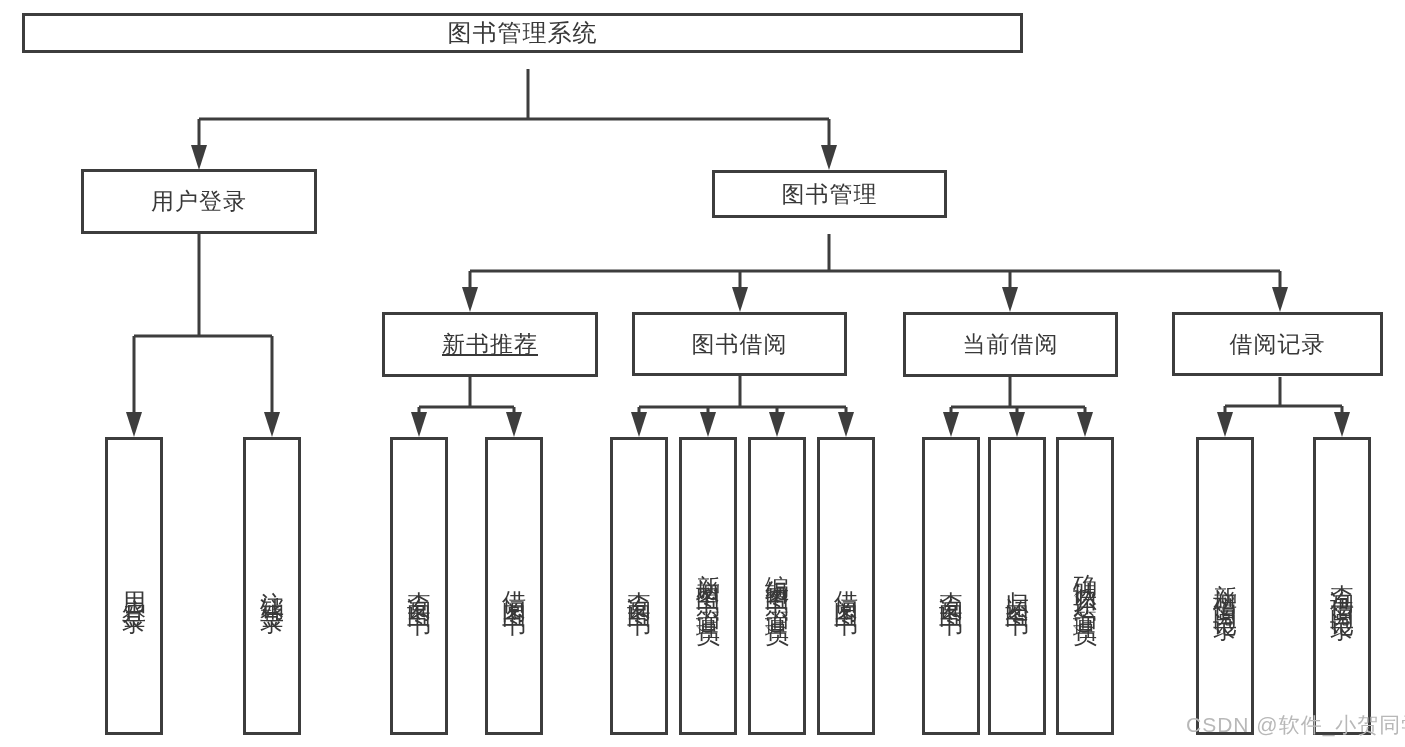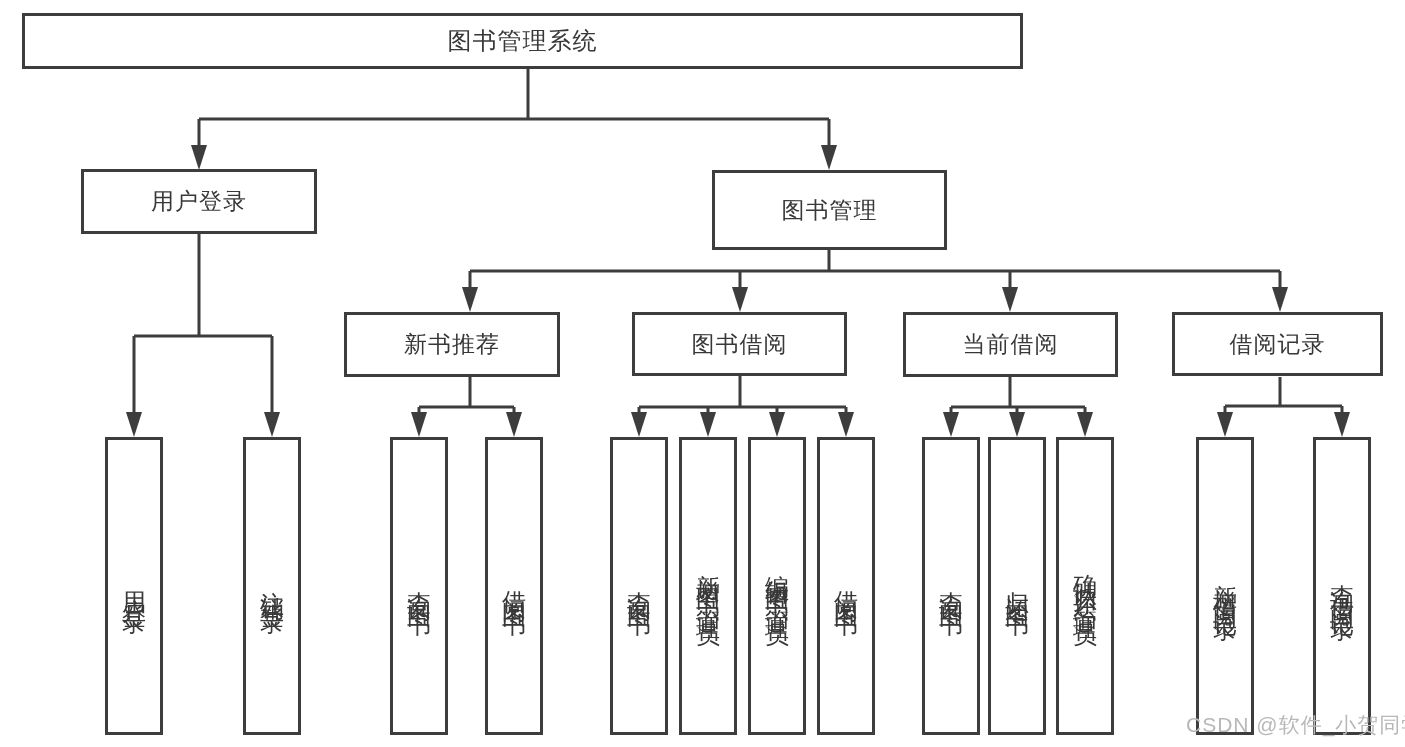--- a/index.html
+++ b/index.html
@@ -83,32 +83,32 @@
       <polygon class="arrow" points="1009,412 1025,412 1017,437"></polygon>
       <polygon class="arrow" points="1077,412 1093,412 1085,437"></polygon>
     </g>
     <g>
       <path class="conn" d="M1280 377 V406 M1225 406 H1342 M1225 406 V420 M1342 406 V420"></path>
       <polygon class="arrow" points="1217,412 1233,412 1225,437"></polygon>
       <polygon class="arrow" points="1334,412 1350,412 1342,437"></polygon>
     </g>
   </svg>
 
-  <div class="box h-box root-box" style="left:22px; top:13px; width:1001px; height:56px;">
+  <div class="box h-box root-box" style="left:22px; top:13px; width:1001px; height:40px;">
     <span>图书管理系统</span>
   </div>
 
   <div class="box h-box" style="left:81px; top:169px; width:236px; height:65px;">
     <span>用户登录</span>
   </div>
-  <div class="box h-box" style="left:712px; top:170px; width:235px; height:80px;">
+  <div class="box h-box" style="left:712px; top:170px; width:235px; height:48px;">
     <span>图书管理</span>
   </div>
 
-  <div class="box h-box" style="left:344px; top:312px; width:216px; height:65px;">
+  <div class="box h-box" style="left:382px; top:312px; width:216px; height:65px;text-decoration:underline;">
     <span>新书推荐</span>
   </div>
   <div class="box h-box" style="left:632px; top:312px; width:215px; height:64px;align-items:center;">
     <span>图书借阅</span>
   </div>
   <div class="box h-box" style="left:1172px; top:312px; width:211px; height:64px;">
     <span>借阅记录</span>
   </div>
   <div class="box h-box" style="left:903px; top:312px; width:215px; height:65px;">
     <span>当前借阅</span>

